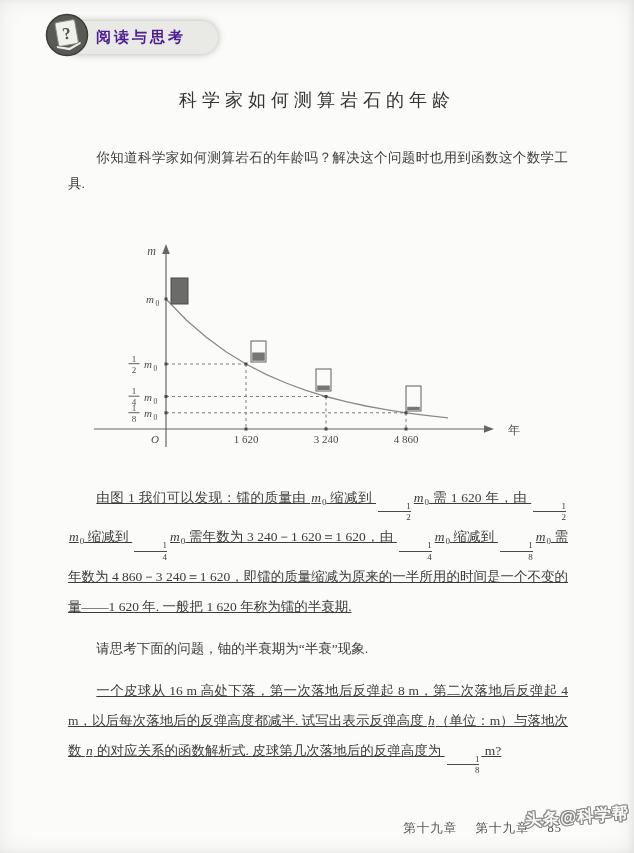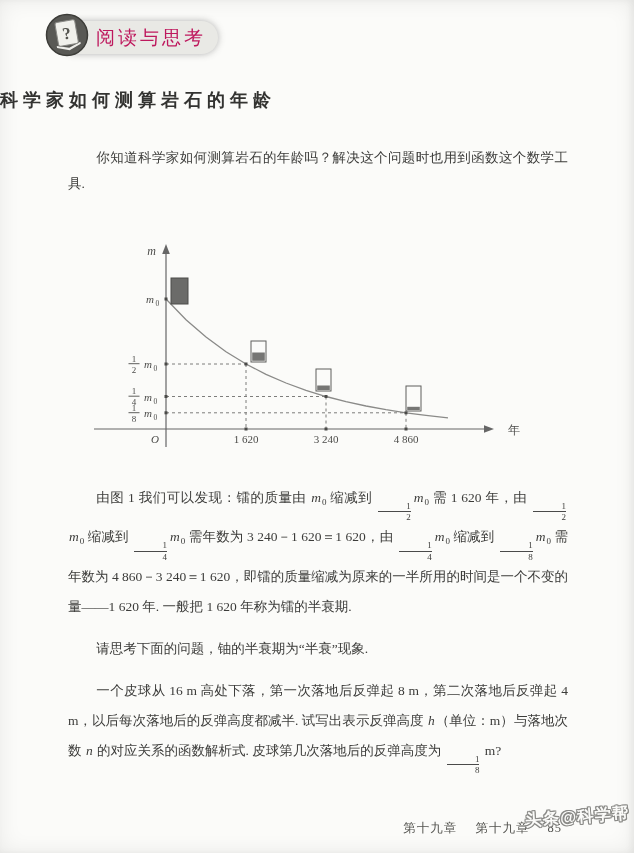--- a/index.html
+++ b/index.html
@@ -12,35 +12,35 @@
   }
   
   .badge{position:absolute;left:44px;top:12px;width:190px;height:50px;}
   .badge-pill{
     position:absolute;left:16px;top:9px;width:158px;height:33px;border-radius:18px;
     background:#e9e9e5;box-shadow:0 0 7px rgba(90,90,90,0.45);
     display:flex;align-items:center;padding-left:36px;box-sizing:border-box;
   }
   .badge-label{
     font-family:"Liberation Sans","DejaVu Sans",sans-serif;
-    font-weight:normal;font-size:19px;letter-spacing:3px;color:#be185d;
+    font-weight:bold;font-size:15px;letter-spacing:3px;color:#4c1d95;
   }
   .badge-icon{position:absolute;left:0;top:0;width:46px;height:46px;}
   
   .title{
-    position:absolute;top:88px;left:0;width:100%;margin:0;text-align:left;
-    font-size:18px;font-weight:700;letter-spacing:5px;color:#333331;
+    position:absolute;top:88px;left:0;width:100%;margin:0;text-align:center;
+    font-size:18px;font-weight:400;letter-spacing:5px;color:#333331;
   }
   
   .tblock{position:absolute;left:54px;width:528px;}
   .upper{top:131px;}
   .lower{top:469px;}
   .para{margin:14px;text-align:justify;font-size:13.5px;line-height:26px;color:#3c3c3a;}
   .para.indent{text-indent:2.1em;}
-  .para.tall{line-height:30px;}
+  .para.tall{line-height:30px;text-decoration:underline;}
   .para i{font-style:italic;padding:0 1px;}
   .para sub{font-size:9px;vertical-align:-3px;}
   .frac{
     display:inline-flex;flex-direction:column;vertical-align:-0.75em;
     font-size:9px;line-height:1.15;text-align:center;margin:0 2px;font-style:normal;
   }
   .frac .den{border-top:1px solid #4a4a4a;}
   
   .figure{position:absolute;left:88px;top:242px;width:454px;}
   .figure svg{display:block;}

